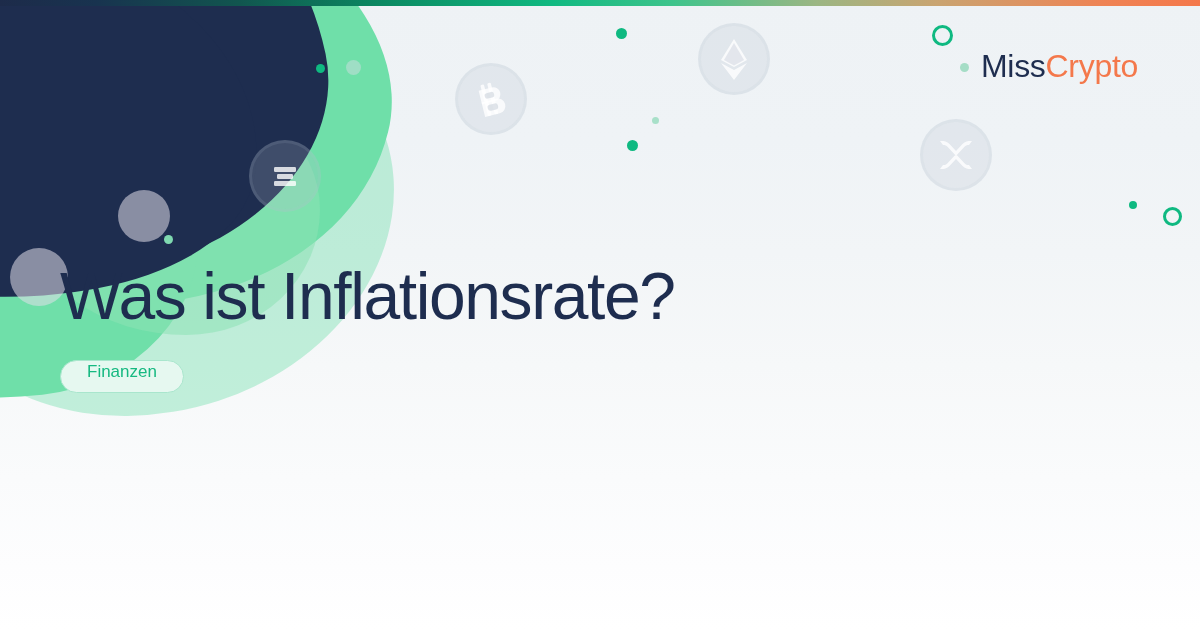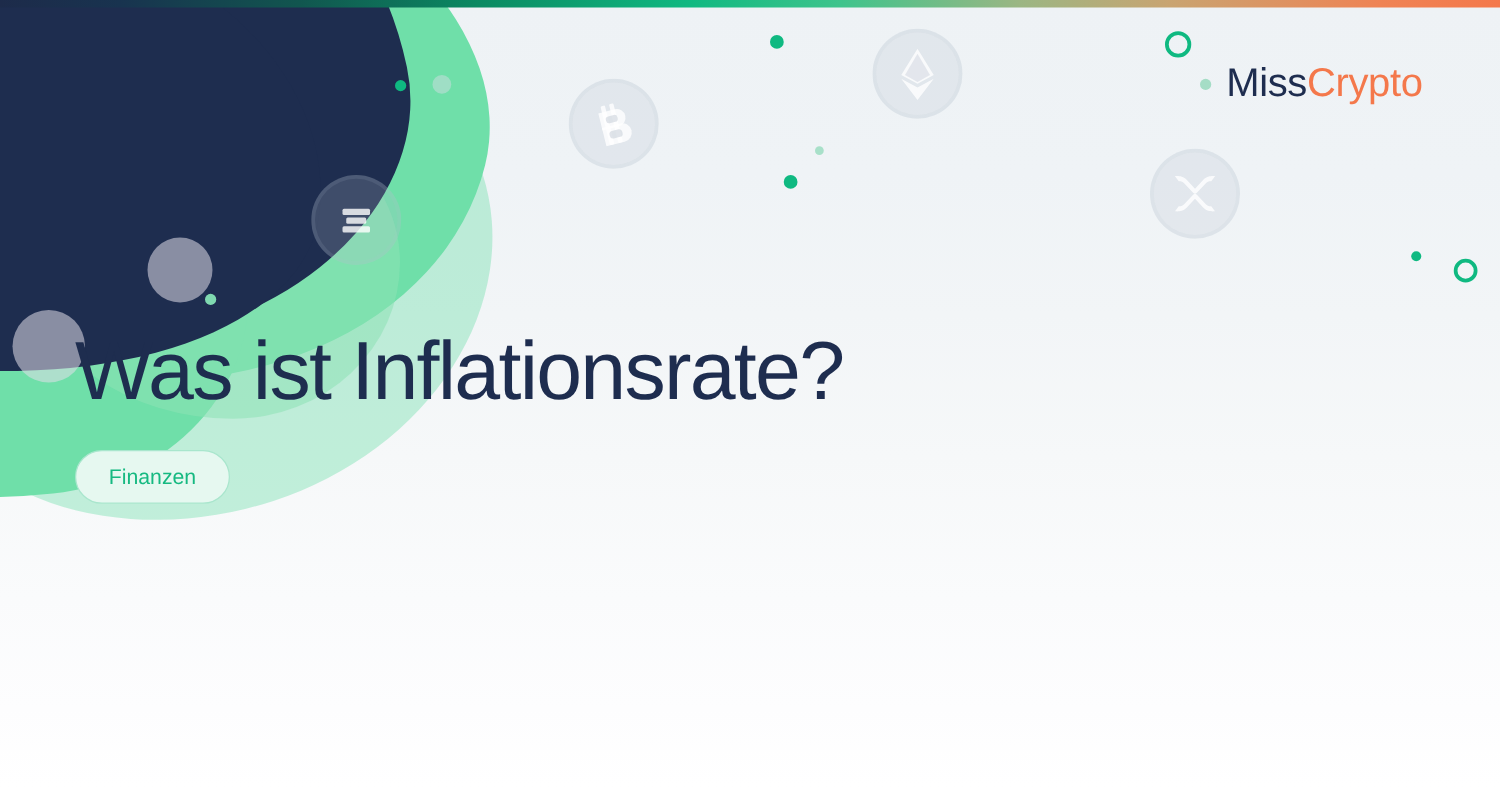--- a/index.html
+++ b/index.html
@@ -139,21 +139,21 @@
   
   #content { position:absolute; left:60px; top:262px; z-index:30; }
 
   #headline {
     font-size:66px; line-height:1.06; font-weight:400;
     color:#1e2d4f; letter-spacing:-1.4px; white-space:nowrap;text-align:right;
   }
 
   #badge {
     display:inline-block; margin-top:28px;
-    padding:12px 26px 12px;
+    padding:2px 26px 12px;
     border:1px solid #a9e6cd;
     border-radius:999px;
     background:#e6f8f0;
     color:#16b981;
     font-size:17px; line-height:1;
   }
 </style>
 </head>
 <body>
 

